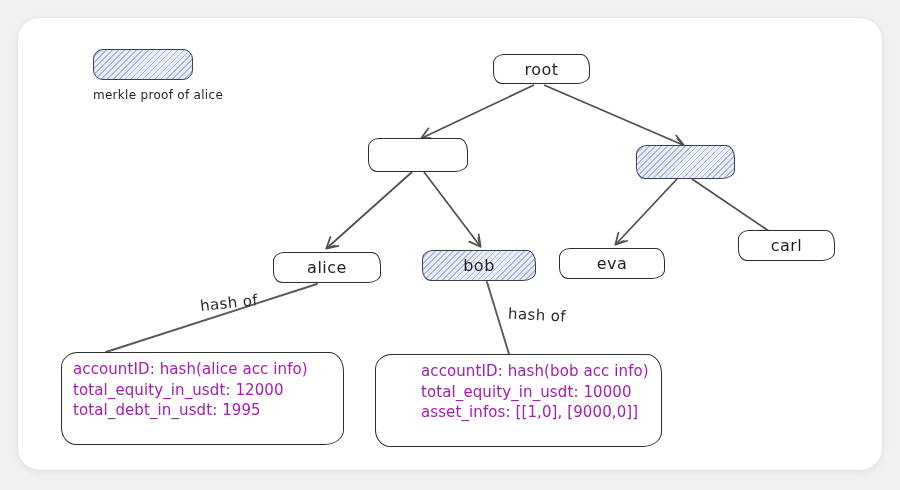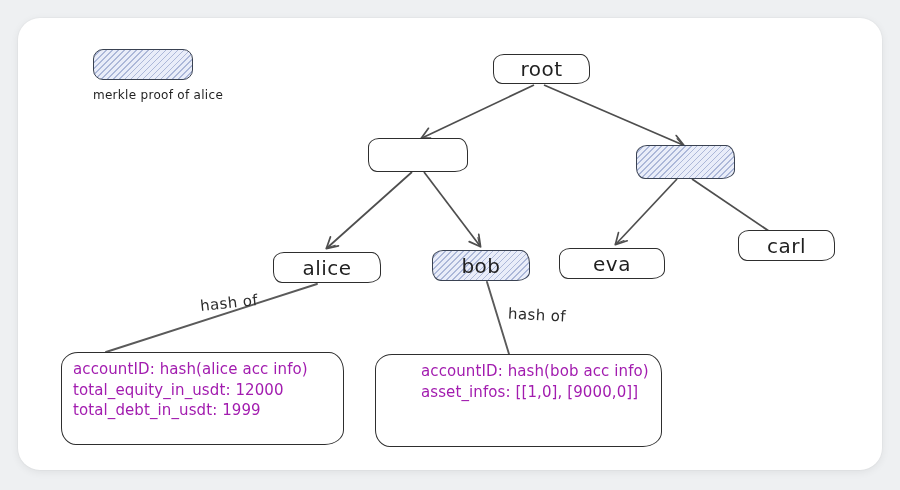--- a/index.html
+++ b/index.html
@@ -29,21 +29,21 @@
   }
   .node {
     position: absolute;
     box-sizing: border-box;
     border: 1.7px solid #2e2e2e;
     border-radius: 11px 9px 13px 9px / 9px 13px 9px 11px;
     background: #ffffff;
     display: flex;
     align-items: center;
     justify-content: center;
-    font-size: 20px;
+    font-size: 16px;
     color: #1f1f1f;
     letter-spacing: 0.5px;
   }
   .hatched {
     background-color: #e9edf9;
     background-image: repeating-linear-gradient(
       135deg,
       rgba(122, 140, 190, 0.55) 0px,
       rgba(122, 140, 190, 0.55) 1.1px,
       transparent 1.1px,
@@ -93,21 +93,21 @@
     white-space: nowrap;
     letter-spacing: 0.1px;
   }
   .info-alice { left: 43px; top: 334px; width: 283px; height: 93px; }
   .info-bob   { left: 357px; top: 336px; width: 287px; height: 93px; padding-left: 45px; }
 
   .n-root  { left: 475px; top: 36px;  width: 97px;  height: 30px; }
   .n-mid-l { left: 350px; top: 120px; width: 100px; height: 34px; }
   .n-mid-r { left: 618px; top: 127px; width: 99px;  height: 34px; }
   .n-alice { left: 255px; top: 234px; width: 108px;  height: 31px; }
-  .n-bob   { left: 414px; top: 232px; width: 98px;  height: 31px; }
+  .n-bob   { left: 404px; top: 232px; width: 114px;  height: 31px; }
   .n-eva   { left: 541px; top: 230px; width: 106px;  height: 31px; }
   .n-carl  { left: 720px; top: 212px; width: 97px;  height: 31px; }
 </style>
 </head>
 <body>
 
 <div class="card">
 
   <svg class="edges-svg" viewBox="0 0 864 452">
     <defs>
@@ -156,21 +156,22 @@
   <div class="node n-carl">
     <span>carl</span>
   </div>
 
   <div class="edge-label left">hash of</div>
   <div class="edge-label right">hash of</div>
 
   <div class="info-box info-alice">
     <div>accountID: hash(alice acc info)</div>
     <div>total_equity_in_usdt: 12000</div>
-    <div>total_debt_in_usdt: 1999</div>
+    <div>total_debt_in_usdt: 1995</div>
   </div>
 
   <div class="info-box info-bob">
     <div>accountID: hash(bob acc info)</div>
+    <div>total_equity_in_usdt: 10000</div>
     <div>asset_infos: [[1,0], [9000,0]]</div>
   </div>
 
 </div>
 
 </body></html>

